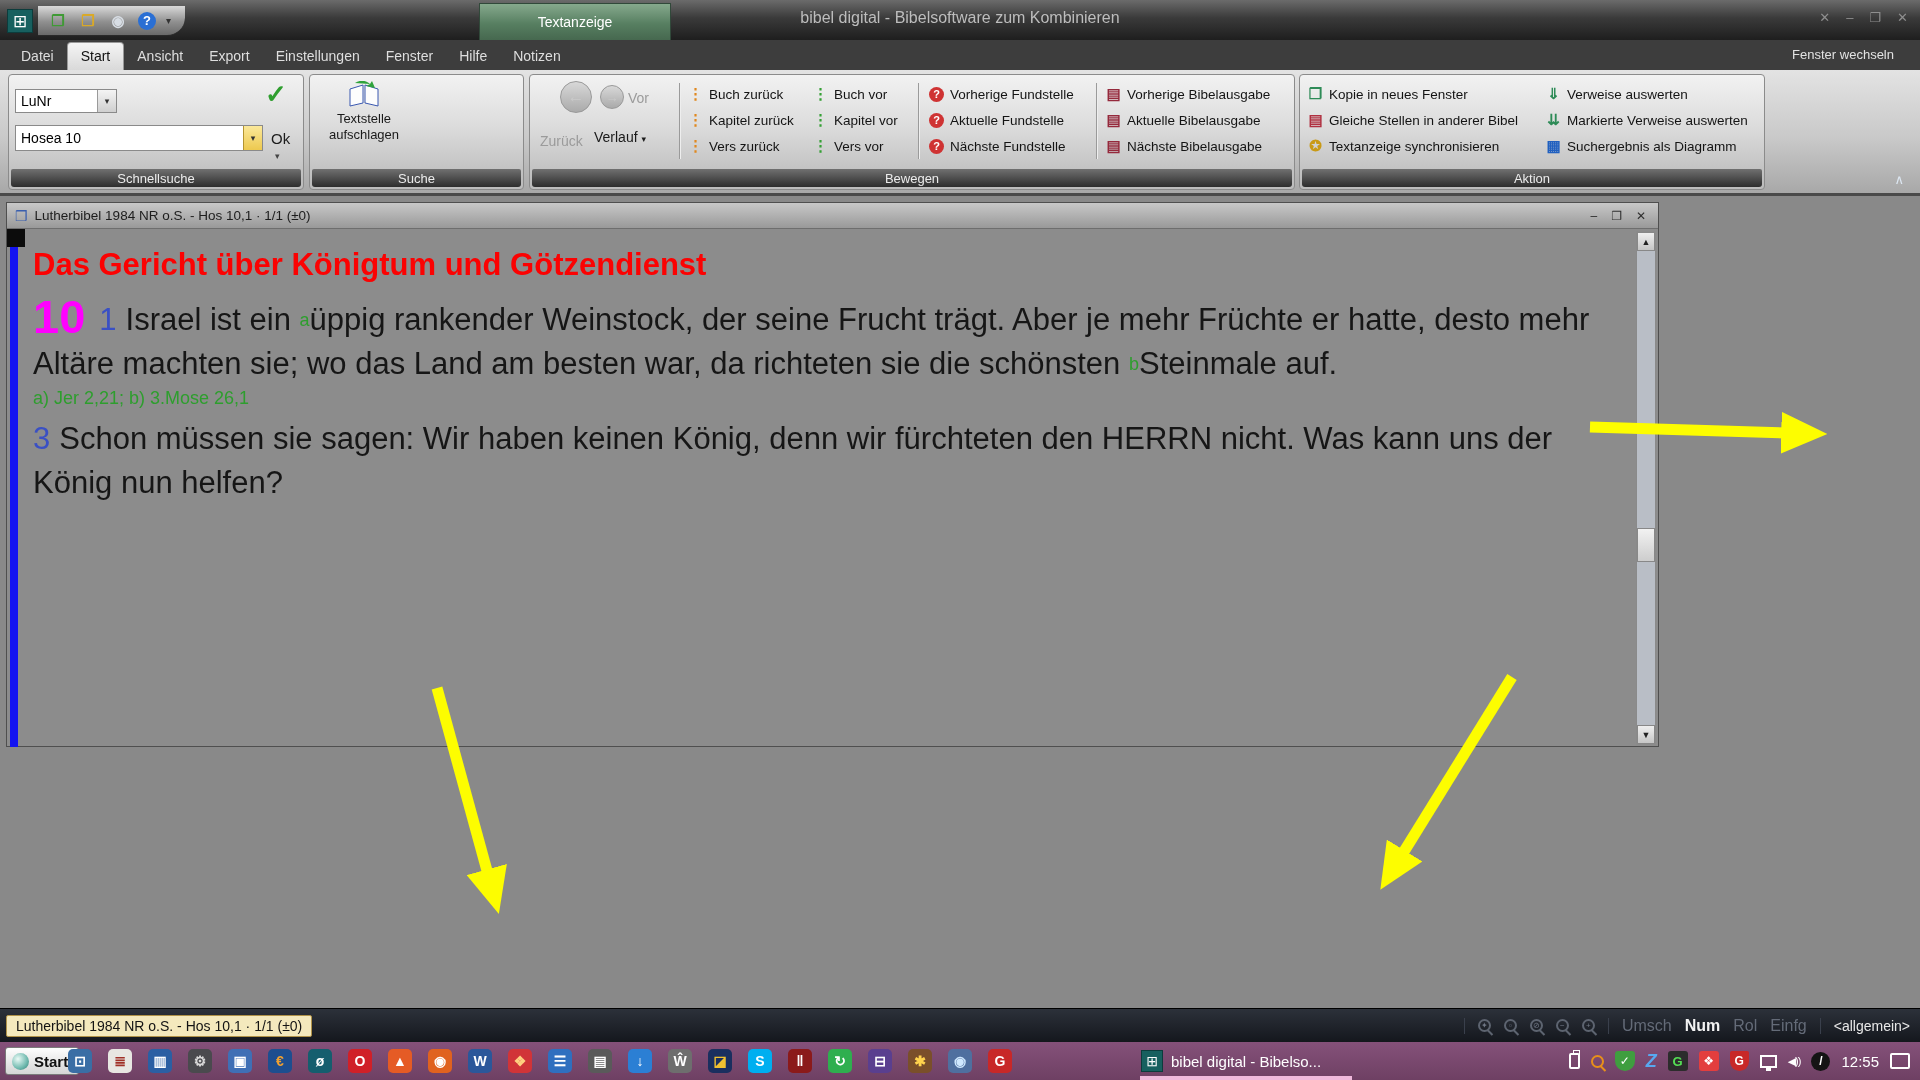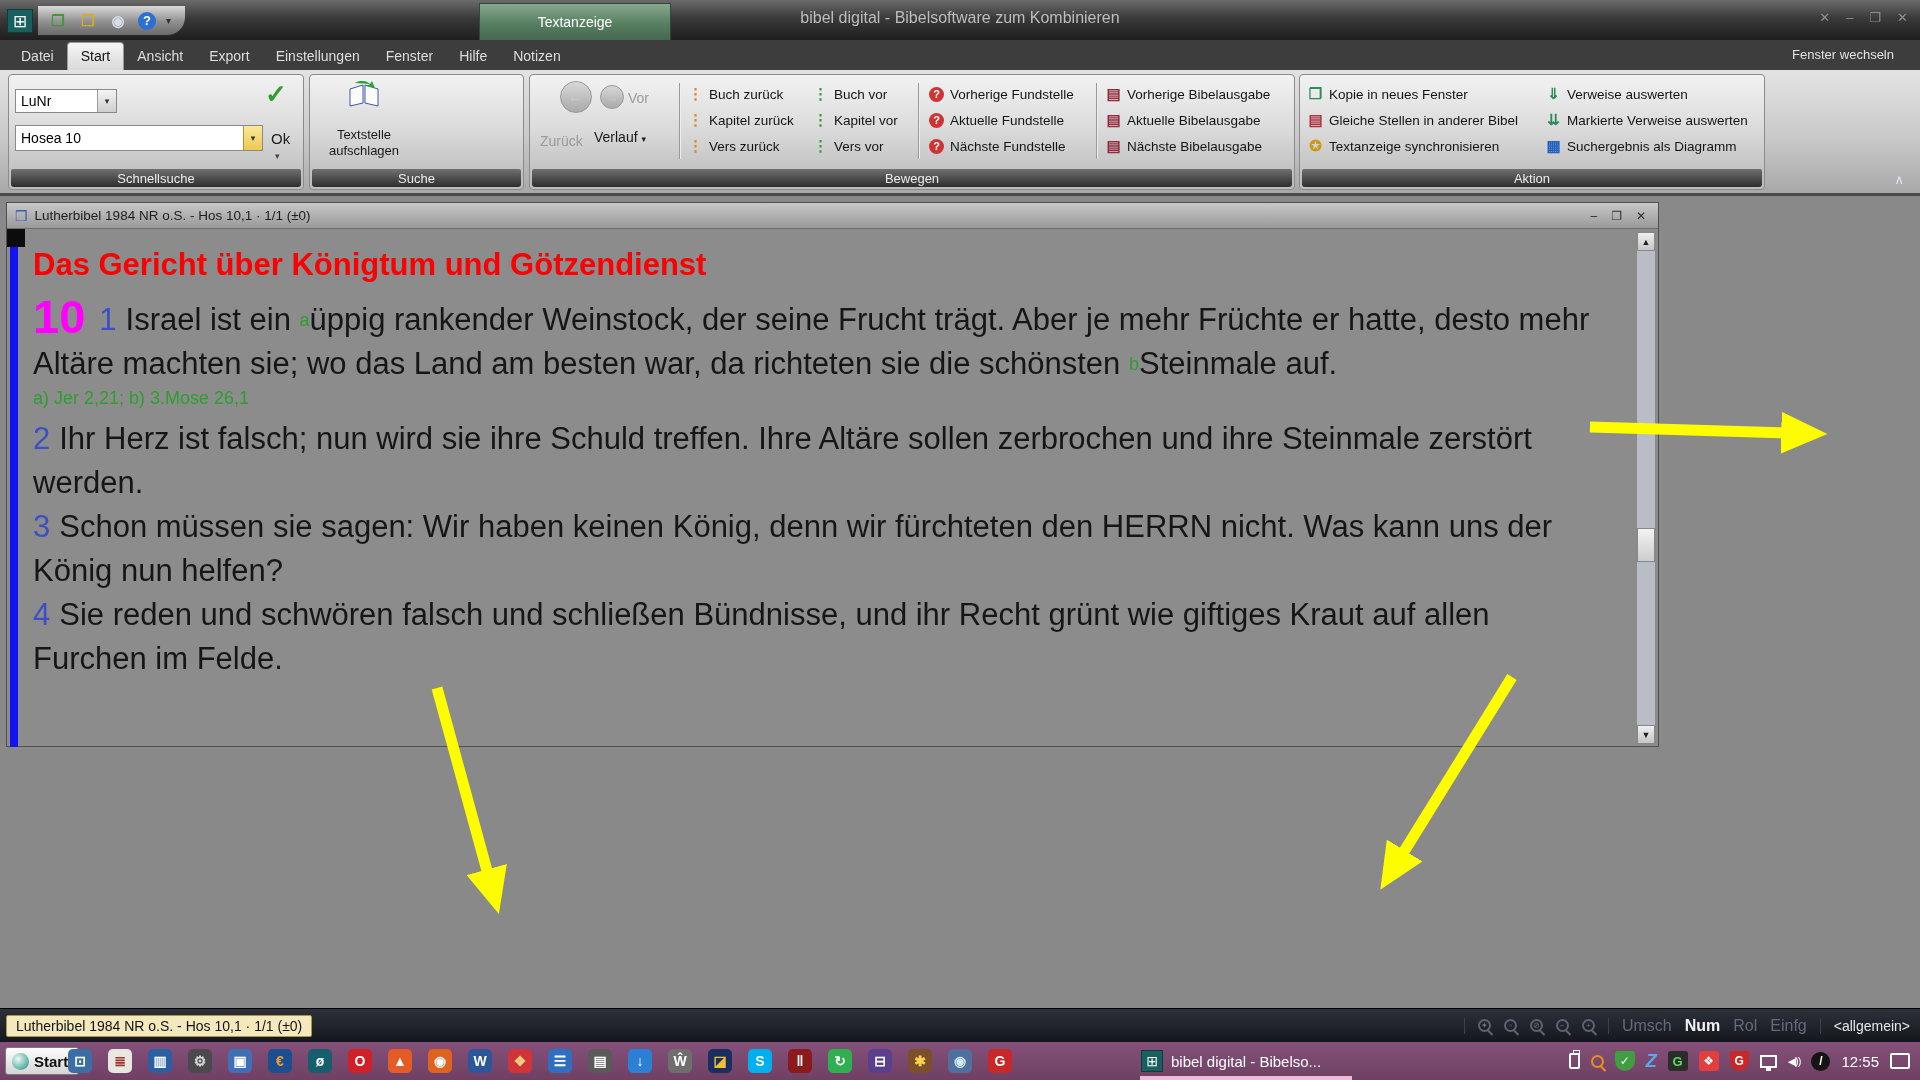--- a/index.html
+++ b/index.html
@@ -37,21 +37,21 @@
   .glabel{position:absolute;left:2px;right:2px;bottom:2px;height:18px;border-radius:2px 2px 3px 3px;
     background:linear-gradient(#707070,#2d2d2d);color:#ececec;font-size:13px;display:flex;align-items:center;justify-content:center;}
   .combo{position:absolute;display:flex;background:#fff;border:1px solid #8a8a8a;}
   .combo input{border:none;outline:none;flex:1;font-size:14px;padding:0 5px;background:#fff;min-width:0;}
   .combo .drop{width:19px;display:flex;align-items:center;justify-content:center;font-size:9px;color:#333;
     background:linear-gradient(#f4f4f4,#cfcfcf);border-left:1px solid #9a9a9a;}
   .combo .drop.yellow{background:linear-gradient(#fbe89a,#edc94f);border-left:1px solid #b49430;}
   .okcheck{position:absolute;color:#2f9e2f;font-size:26px;font-weight:bold;}
   .oklabel{position:absolute;font-size:15px;color:#1c1c1c;}
   .okcaret{position:absolute;font-size:9px;color:#444;}
-  .bigbtn{position:absolute;top:6px;width:104px;height:86px;display:flex;flex-direction:column;align-items:center;justify-content:flex-start;gap:20px;border-radius:3px;}
+  .bigbtn{position:absolute;top:6px;width:104px;height:86px;display:flex;flex-direction:column;align-items:center;justify-content:flex-start;gap:4px;border-radius:3px;}
   .bigbtn .bl{font-size:13px;color:#1a1a1a;line-height:16px;text-align:center;}
   .vsep{position:absolute;top:8px;width:1px;height:76px;background:#9a9a9a;box-shadow:1px 0 0 #eee;}
   .navitem{position:absolute;height:22px;display:flex;align-items:center;gap:6px;white-space:nowrap;}
   .navitem .ni{font-size:15px;font-weight:bold;width:15px;text-align:center;}
   .navitem .nq{width:15px;height:15px;border-radius:50%;background:#cf3333;color:#fff;font-size:11px;font-weight:bold;
     display:flex;align-items:center;justify-content:center;}
   .navitem .nl{font-size:13.5px;color:#141414;}
   .circlebtn{position:absolute;border-radius:50%;background:linear-gradient(#d8d8d8,#aaa);border:1px solid #999;
     color:#c9c9c9;display:flex;align-items:center;justify-content:center;font-weight:bold;}
   .graytxt{position:absolute;color:#9b9b9b;font-size:14px;}
@@ -300,23 +300,21 @@
           <span>✕</span>
         </span>
       </div>
       <div class="doccontent">
         <div class="versebar"></div>
         <div class="cursorblock"></div>
         <div class="bibletext">
           <div class="bheading">Das Gericht über Königtum und Götzendienst</div>
           <p class="bpara"><span class="chapnum">10</span><span class="vnum">1</span><span>Israel ist ein </span><span class="fnmark">a</span><span>üppig rankender Weinstock, der seine Frucht trägt. Aber je mehr Früchte er hatte, desto mehr Altäre machten sie; wo das Land am besten war, da richteten sie die schönsten </span><span class="fnmark">b</span><span>Steinmale auf.</span></p>
           <div class="footnote">a) Jer 2,21; b) 3.Mose 26,1</div>
-          <p class="bpara"><span class="vnum">2</span><span>Ihr Herz ist falsch; nun wird sie ihre Schuld treffen. Ihre Altäre sollen zerbrochen und ihre Steinmale zerstört werden.</span></p>
           <p class="bpara"><span class="vnum">3</span><span>Schon müssen sie sagen: Wir haben keinen König, denn wir fürchteten den HERRN nicht. Was kann uns der König nun helfen?</span></p>
-          <p class="bpara"><span class="vnum">4</span><span>Sie reden und schwören falsch und schließen Bündnisse, und ihr Recht grünt wie giftiges Kraut auf allen Furchen im Felde.</span></p>
         </div>
         <div class="scrollbar">
           <span class="sbtn" style="top:0;">▲</span>
           <span class="sthumb"></span>
           <span class="sbtn" style="bottom:0;">▼</span>
         </div>
       </div>
     </div>
   </div>
 

